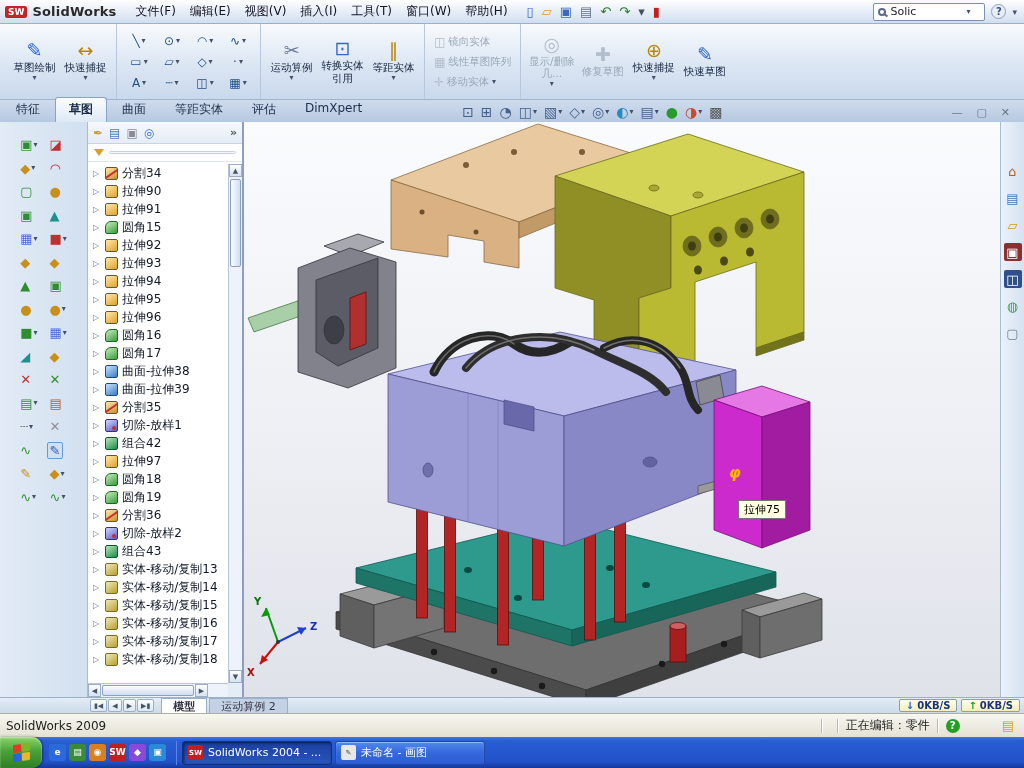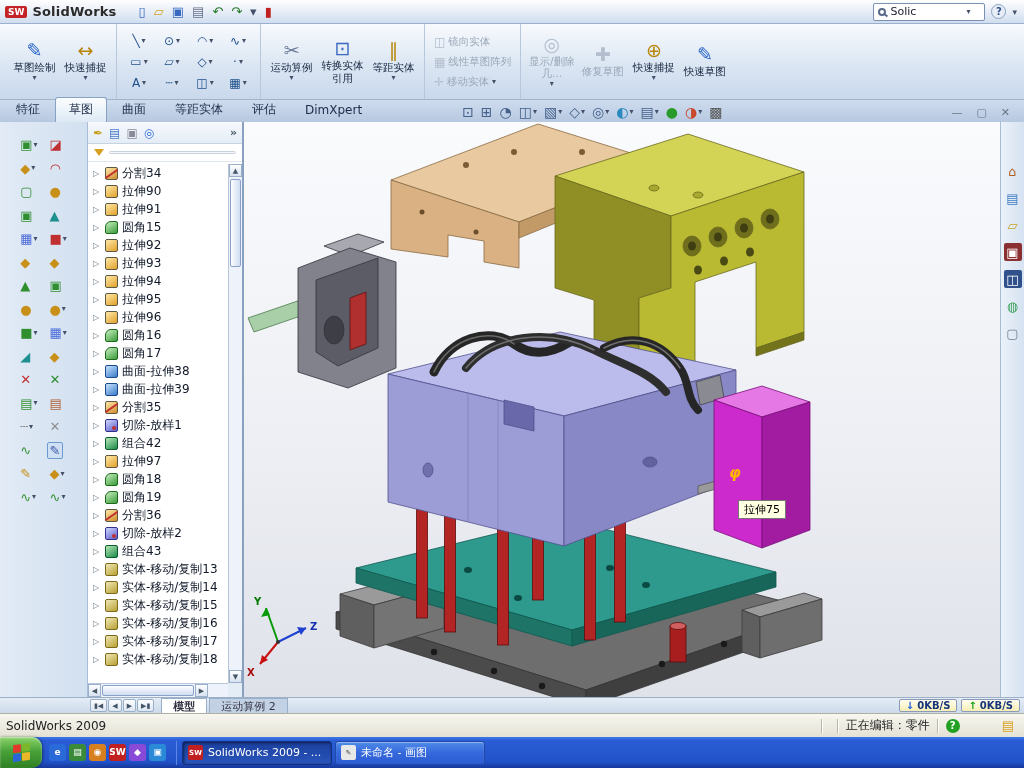--- a/index.html
+++ b/index.html
@@ -35,21 +35,21 @@
 .gbtn .gg{font-size:12px;line-height:1}
 .cmstack{display:flex;flex-direction:column;justify-content:center;gap:1px}
 .stackrow{height:19px;display:flex;align-items:center;gap:3px;font-size:10.5px;padding:0 3px}
 .sicon{font-size:12px;line-height:1;color:#3a5a8a}
 .slabel{color:#15253f;white-space:nowrap}
 .watermark{position:absolute;right:14px;top:-4px;font-size:74px;font-style:italic;font-weight:bold;color:rgba(110,135,170,.32);font-family:"DejaVu Serif","Liberation Serif",serif;pointer-events:none}
 
 
 .tabrow{position:absolute;top:100px;left:0;right:0;height:22px;background:linear-gradient(#cfdcee,#b6c8e0);display:flex;align-items:flex-end;padding:0 2px}
 .cmtab{padding:3px 13px 4px;font-size:12px;color:#1c2c48;border:1px solid transparent;border-bottom:none;margin-right:1px;border-radius:3px 3px 0 0}
-.cmtab.active{background:linear-gradient(#fbfdfe,#dde9f5);border-color:#8aa2c2;font-weight:normal}
+.cmtab.active{background:linear-gradient(#fbfdfe,#dde9f5);border-color:#8aa2c2;font-weight:bold}
 #headsup{display:flex;align-items:center;gap:7px;margin-left:85px;padding-bottom:3px}
 .hicon{display:flex;align-items:center;gap:1px}
 .hicon .g{font-size:14px;line-height:1;color:#44618c}
 #winctl{margin-left:auto;display:flex;align-items:center;gap:14px;padding:0 12px 4px 0}
 .wc{font-size:11px;color:#6a7686;line-height:1}
 
 
 .main{position:absolute;top:122px;left:0;right:0;height:575px;display:flex}
 .lefttools{width:88px;background:linear-gradient(90deg,#e2ebf6,#d2e0f0);border-right:1px solid #a8bcd4;display:flex;justify-content:center;gap:6px;flex:none}
 .ltcol{display:flex;flex-direction:column;gap:6.5px;padding-top:14px;align-items:flex-start}
@@ -133,20 +133,21 @@
 .clock{color:#fff;font-size:12px;margin-left:5px;text-shadow:0 1px 1px rgba(0,0,0,.4)}
 </style>
 </head>
 <body>
 
 <div id="app">
 
   <div class="titlebar">
     <span class="sw-badge">SW</span>
     <span class="sw-name">SolidWorks</span>
+    <div id="menubar"><span class="menu-item">文件(F)</span><span class="menu-item">编辑(E)</span><span class="menu-item">视图(V)</span><span class="menu-item">插入(I)</span><span class="menu-item">工具(T)</span><span class="menu-item">窗口(W)</span><span class="menu-item">帮助(H)</span></div>
     <div id="quickicons">
         <span class="qicon">
           <span class="g" style="color: rgb(58, 106, 192);">▯</span>
         </span>
         <span class="qicon">
           <span class="g" style="color: rgb(216, 160, 32);">▱</span>
         </span>
         <span class="qicon">
           <span class="g" style="color: rgb(58, 106, 192);">▣</span>
         </span>
@@ -289,21 +290,21 @@
           <span class="dd">▾</span>
         </div>
         <div class="cmbig">
           <span class="cmicon" style="color: rgb(42, 102, 200);">✎</span>
           <span class="cmlabel">快速草图</span>
         </div>
       </div>
   </div>
 
   <div class="tabrow">
-    <div id="cmtabs" style="display:flex;align-items:center">
+    <div id="cmtabs" style="display:flex;align-items:flex-start">
         <div class="cmtab">特征</div>
         <div class="cmtab active">草图</div>
         <div class="cmtab">曲面</div>
         <div class="cmtab">等距实体</div>
         <div class="cmtab">评估</div>
         <div class="cmtab">DimXpert</div>
       </div>
     <div id="headsup">
         <span class="hicon">
           <span class="g">⊡</span>
@@ -845,21 +846,21 @@
         <span class="qlicon" style="background: rgb(58, 138, 58); color: rgb(255, 255, 255);">▤</span>
         <span class="qlicon" style="background: rgb(216, 127, 32); color: rgb(255, 255, 255);">◉</span>
         <span class="qlicon" style="background: rgb(192, 32, 32); color: rgb(255, 255, 255);">SW</span>
         <span class="qlicon" style="background: rgb(138, 74, 216); color: rgb(255, 255, 255);">◆</span>
         <span class="qlicon" style="background: rgb(42, 138, 216); color: rgb(255, 255, 255);">▣</span>
       </div>
     <div class="tdivider"></div>
     <div id="tasks">
         <div class="task active">
           <span class="ticon" style="background: rgb(192, 32, 32); color: rgb(255, 255, 255);">SW</span>
-          <span class="tlabeltxt">SolidWorks 2009 - ...</span>
+          <span class="tlabeltxt">SolidWorks 2004 - ...</span>
         </div>
         <div class="task inactive">
           <span class="ticon" style="background: rgb(232, 232, 232); color: rgb(68, 68, 68);">✎</span>
           <span class="tlabeltxt">未命名 - 画图</span>
         </div>
       </div>
   </div>
 
 </div>
 

